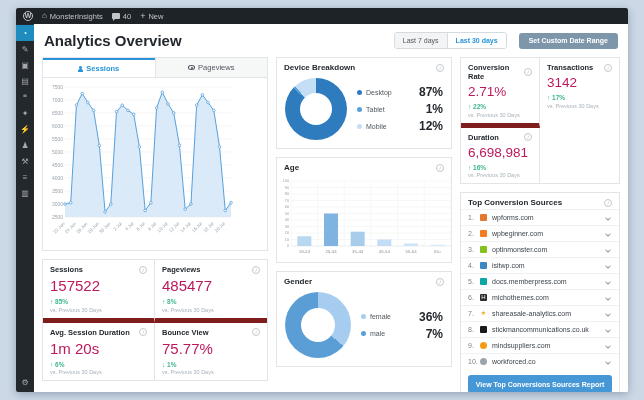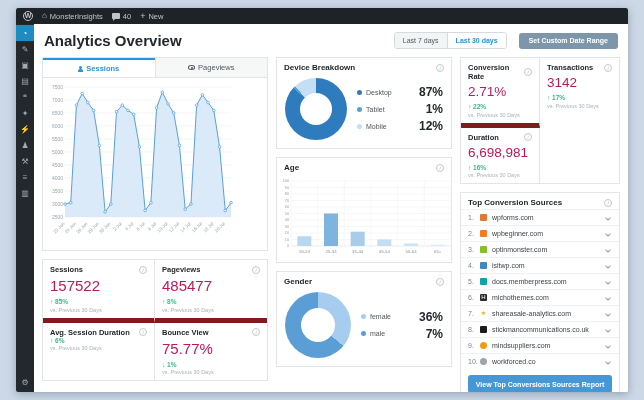--- a/index.html
+++ b/index.html
@@ -239,20 +239,21 @@
                 </div>
               <div class="m-value">485477</div>
               <div class="m-delta">↑ 8%</div>
               <div class="m-sub">vs. Previous 30 Days</div>
             </div>
             <div class="mcell">
               <div class="m-top">
                   <span class="m-label">Avg. Session Duration</span>
                   <span class="info"></span>
                 </div>
+              <div class="m-value">1m 20s</div>
               <div class="m-delta">↑ 6%</div>
               <div class="m-sub">vs. Previous 30 Days</div>
             </div>
             <div class="mcell">
               <div class="m-top">
                   <span class="m-label">Bounce View</span>
                   <span class="info"></span>
                 </div>
               <div class="m-value">75.77%</div>
               <div class="m-delta">↓ 1%</div>

